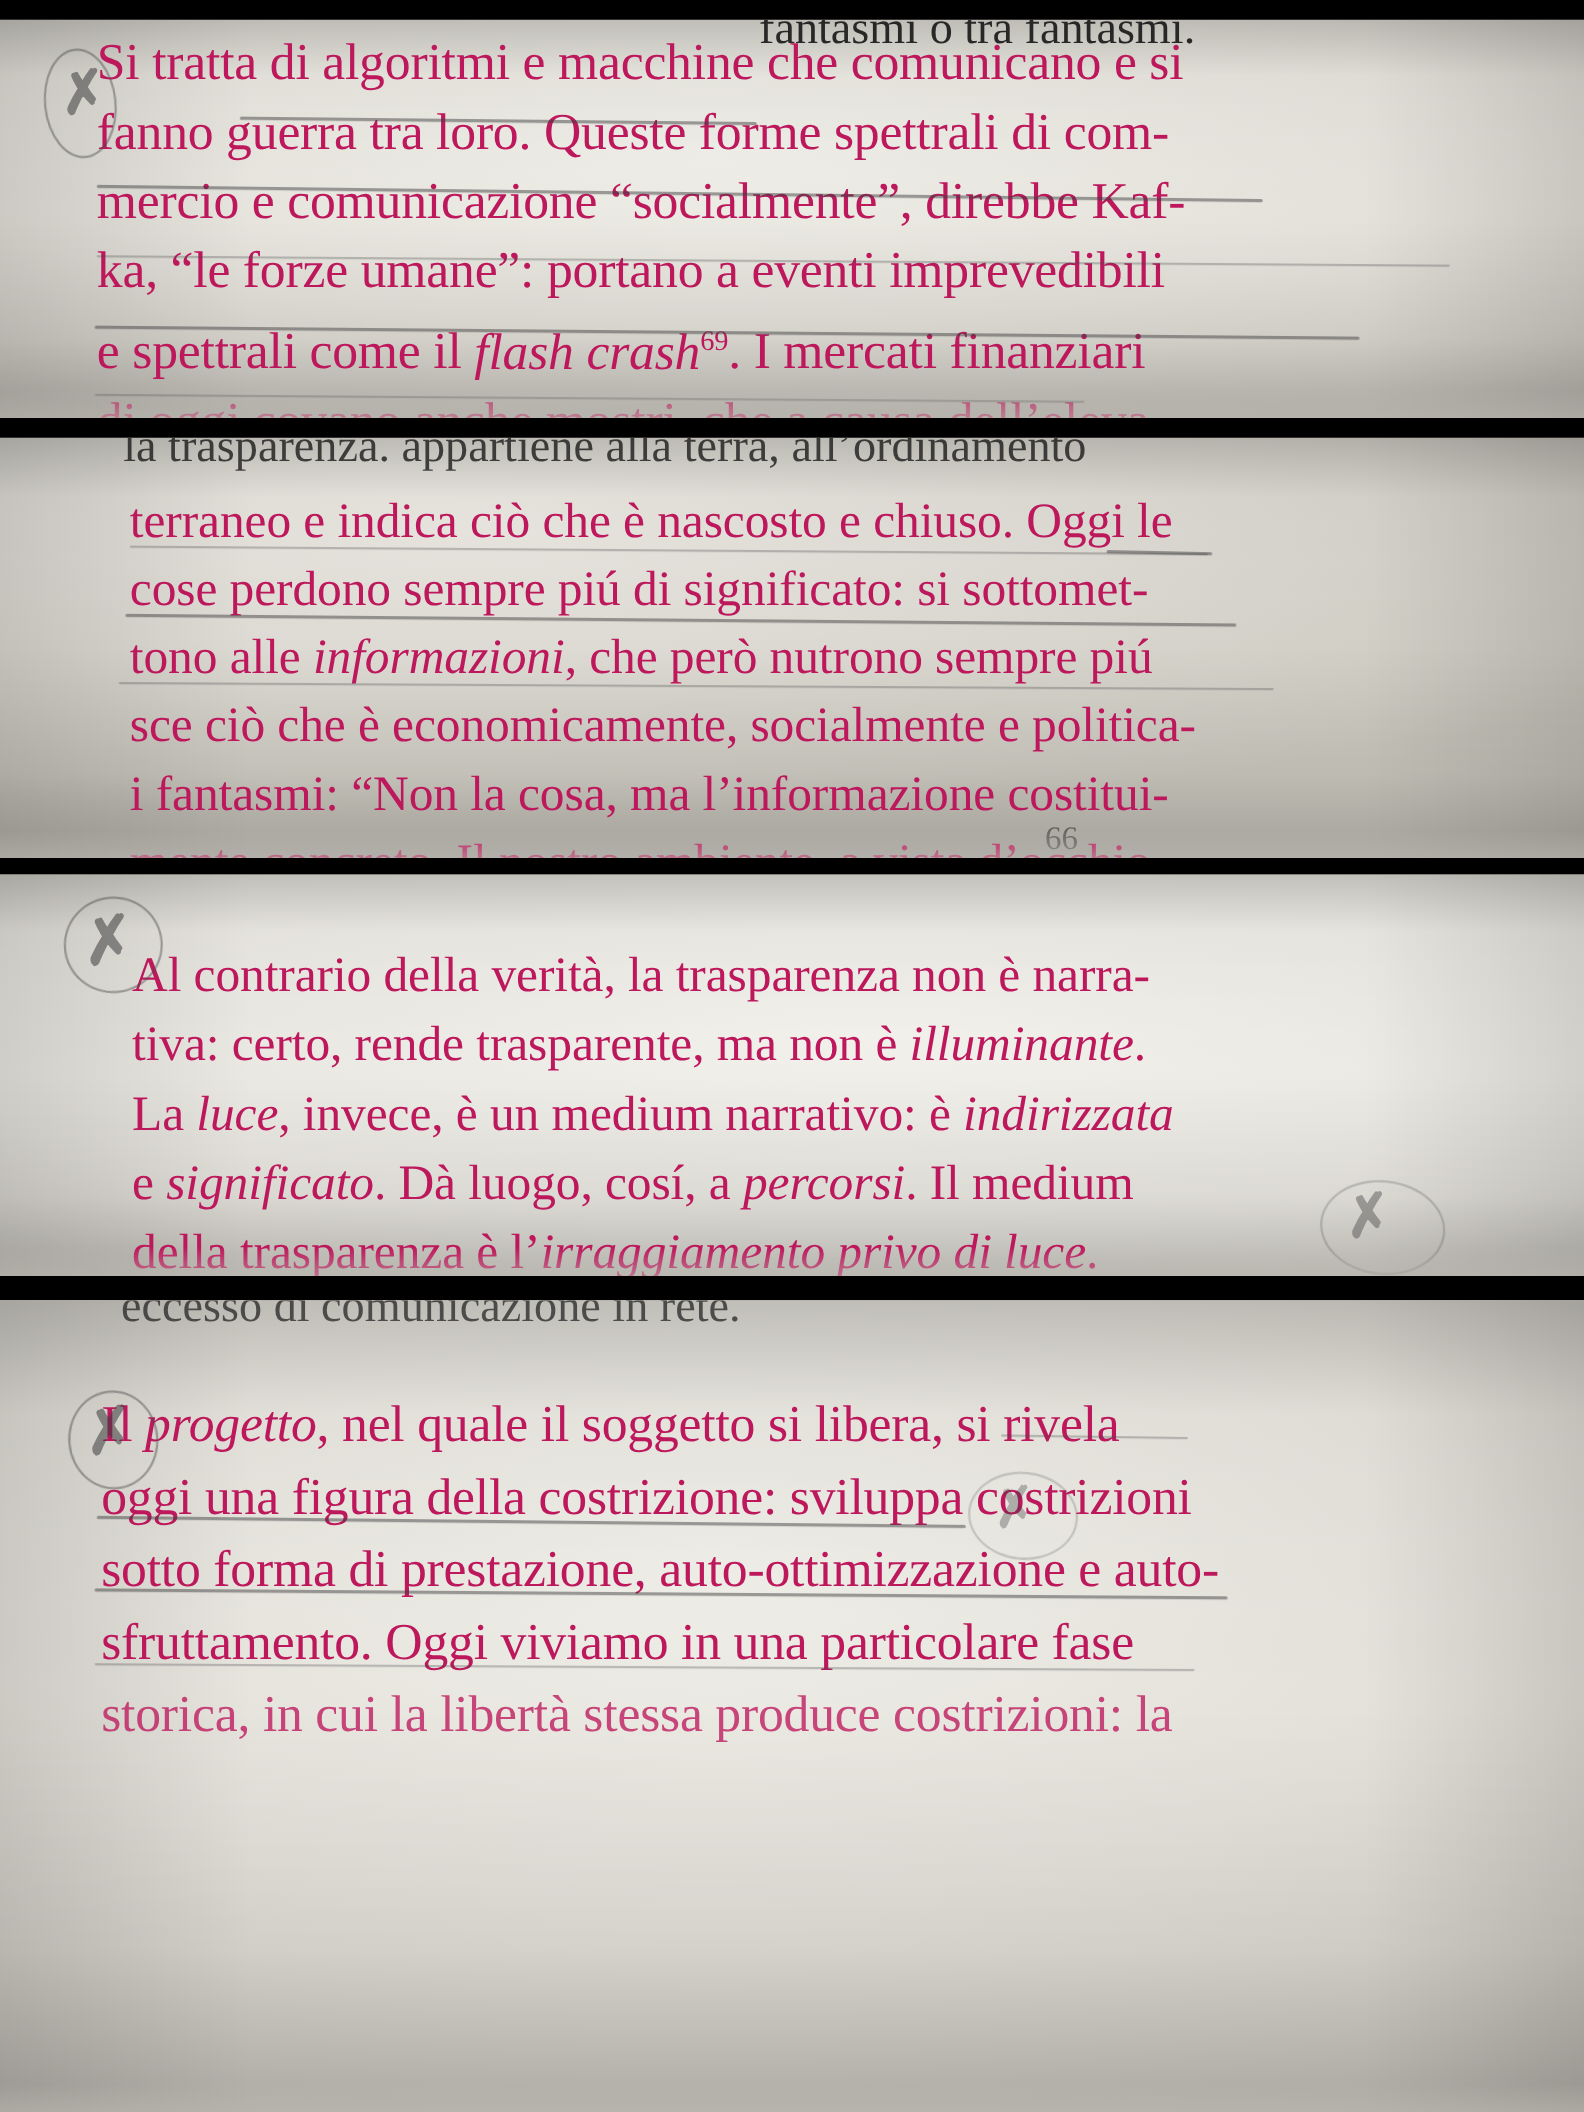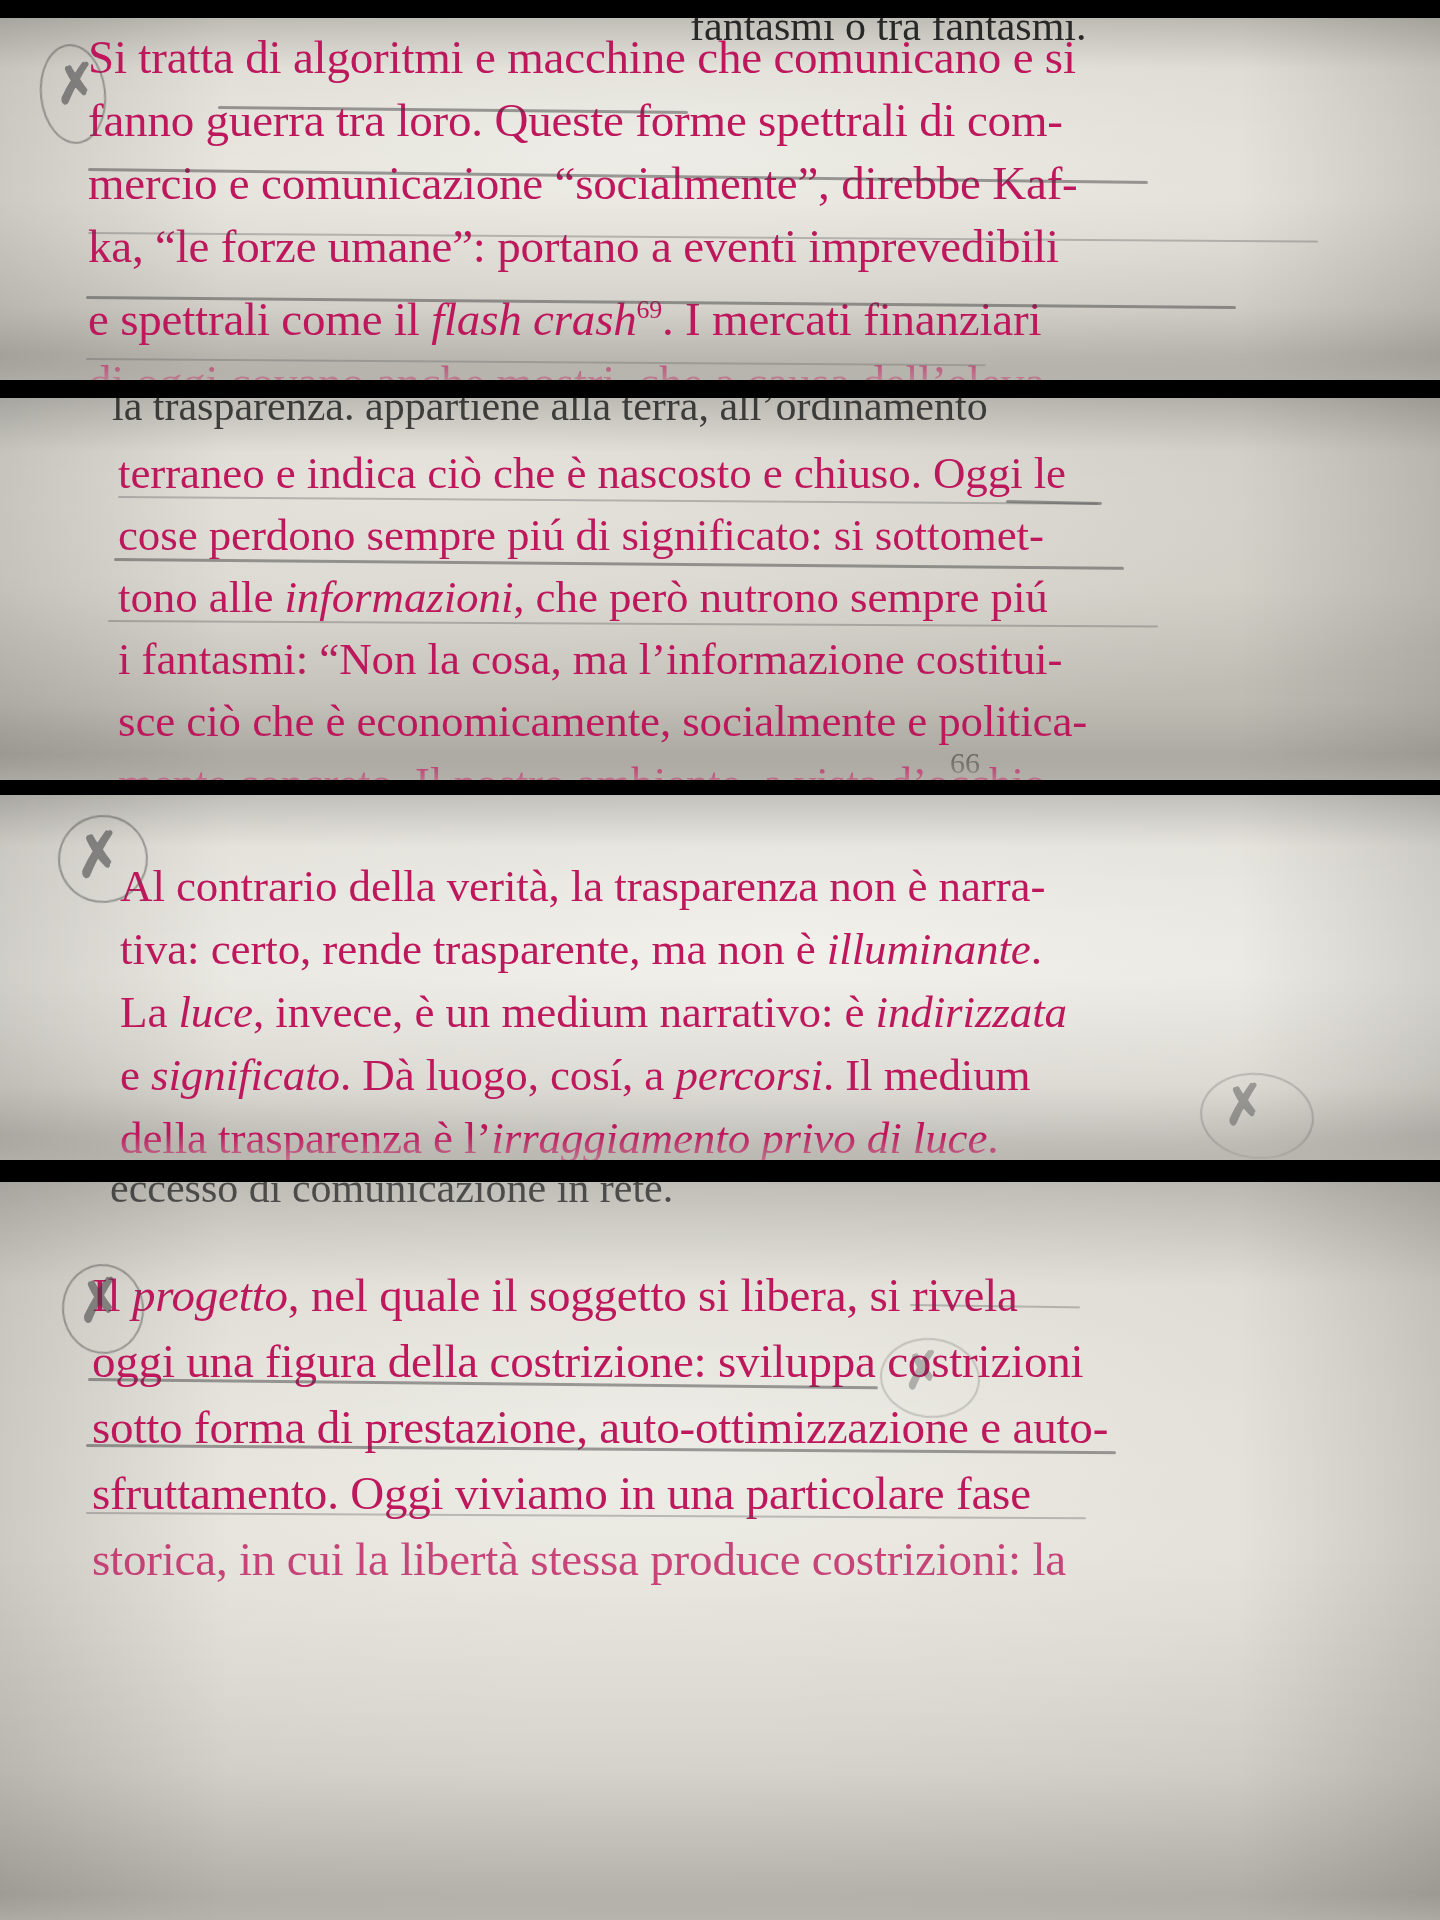--- a/index.html
+++ b/index.html
@@ -174,22 +174,22 @@
     <div class="top-sliver">
       <div class="line clip-top" style="left:112px; opacity:0.8;">la trasparenza. appartiene alla terra, all’ordinamento</div>
     </div>
 
     <div class="text-block" style="top:44px;">
       <div class="line">terraneo e indica ciò che è nascosto e chiuso. Oggi le</div>
       <div class="line">cose perdono sempre piú di significato: si sottomet-</div>
       <div class="line">
         <span>tono alle </span><span class="it">informazioni</span><span>, che però nutrono sempre piú</span>
       </div>
+      <div class="line">sce ciò che è economicamente, socialmente e politica-</div>
       <div class="line">i fantasmi: “Non la cosa, ma l’informazione costitui-</div>
-      <div class="line">sce ciò che è economicamente, socialmente e politica-</div>
       <div class="line">mente concreto. Il nostro ambiente, a vista d’occhio,</div>
     </div>
 
     <div class="underline light" style="left:118px; top:98px; width:980px; transform: rotate(0.4deg);"></div>
     <div class="underline" style="left:1006px; top:102px; width:96px; transform: rotate(1.2deg);"></div>
     <div class="underline" style="left:114px; top:160px; width:1010px; transform: rotate(0.5deg);"></div>
     <div class="underline light" style="left:108px; top:222px; width:1050px; transform: rotate(0.3deg);"></div>
 
     <div style="position:absolute; left:950px; top:348px; font-size:30px; color:#2a2a2a; opacity:0.55;">66</div>
     <div class="fade-bottom"></div>

